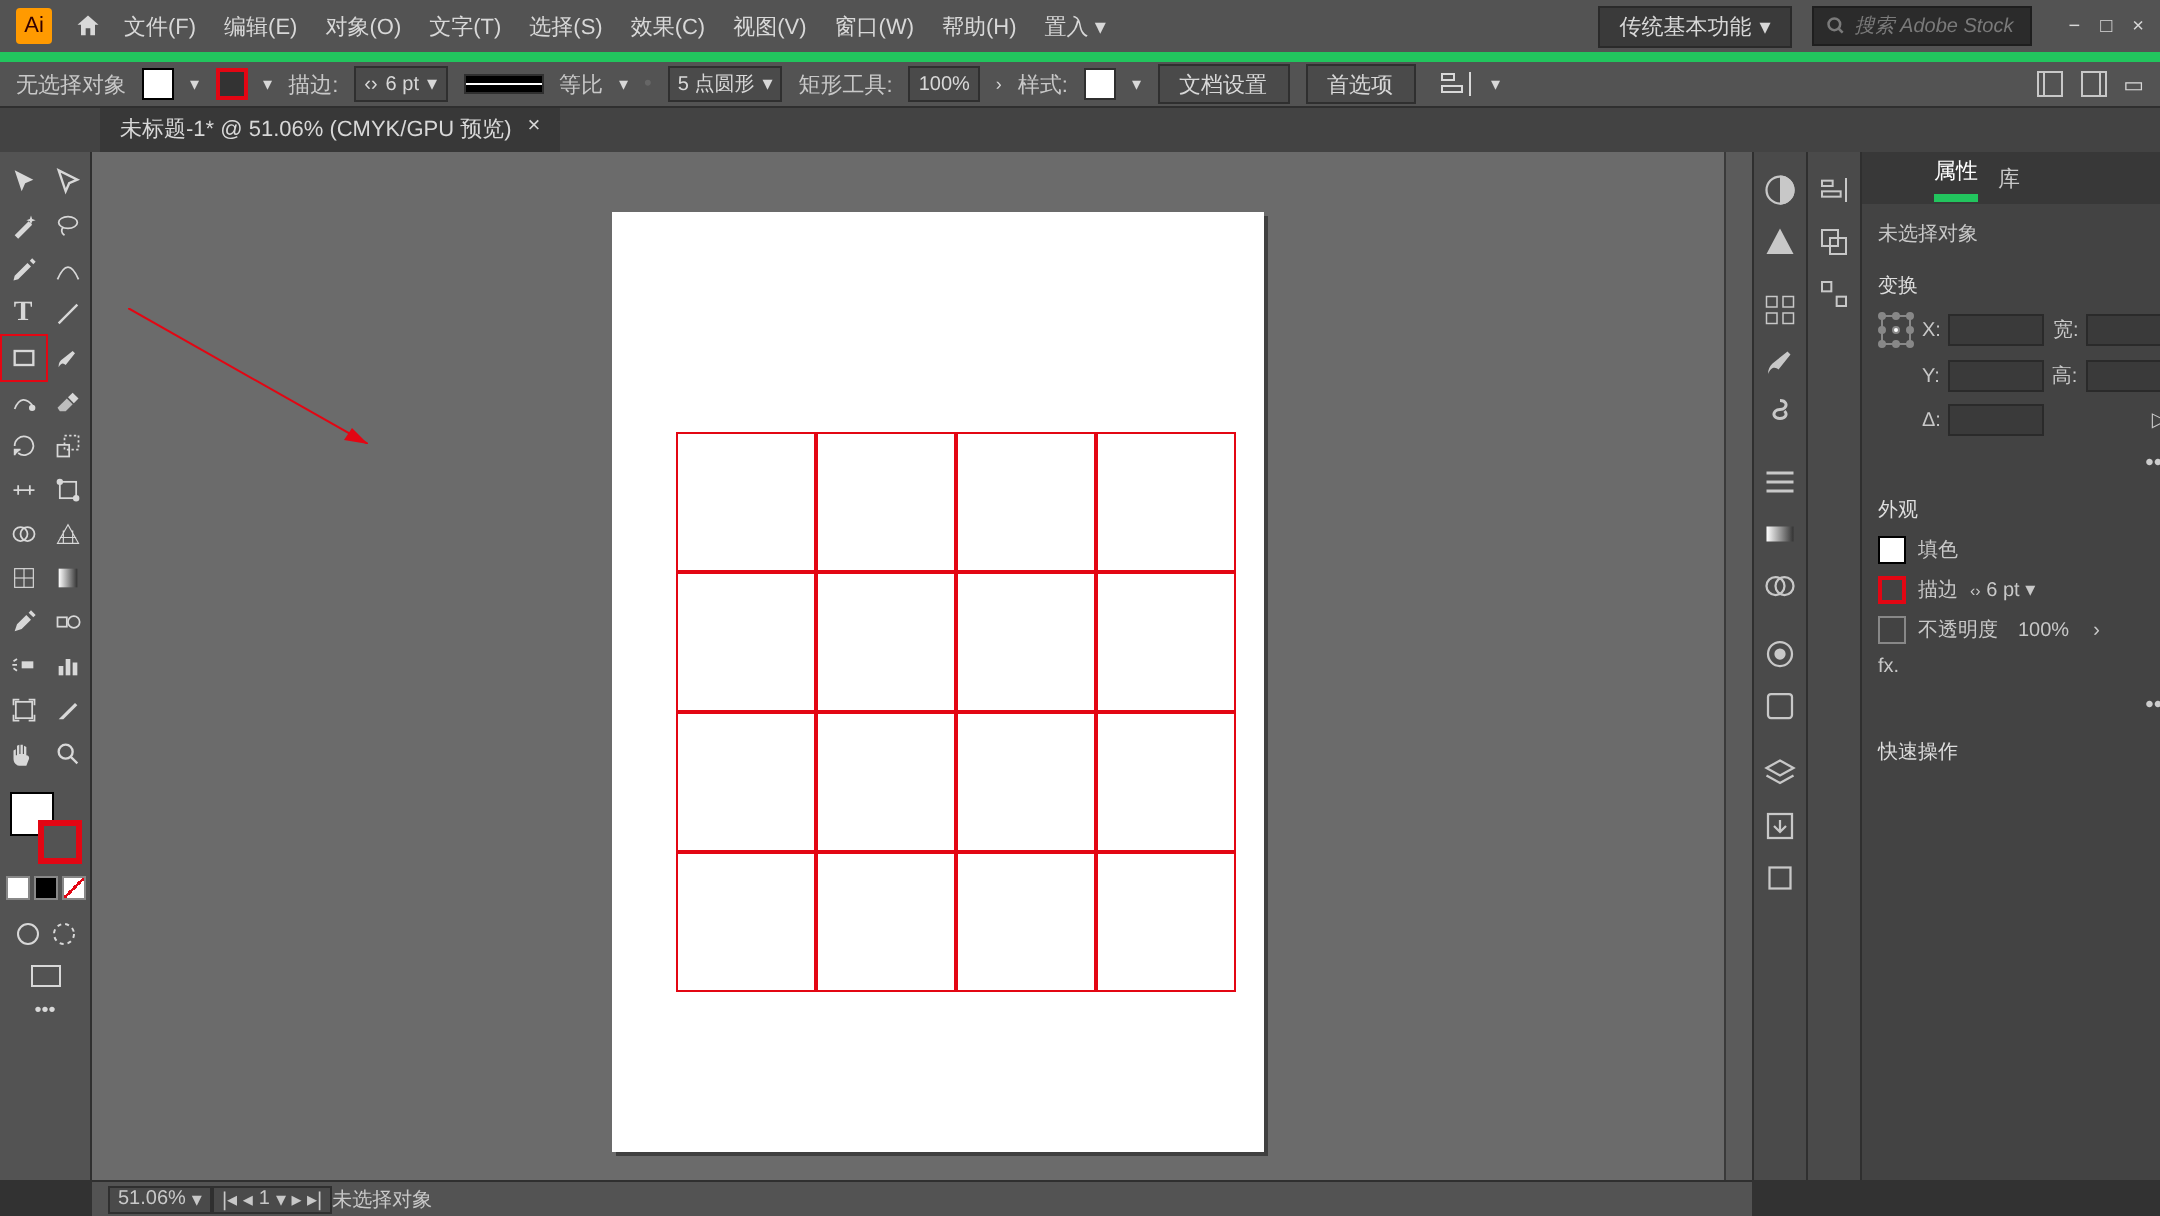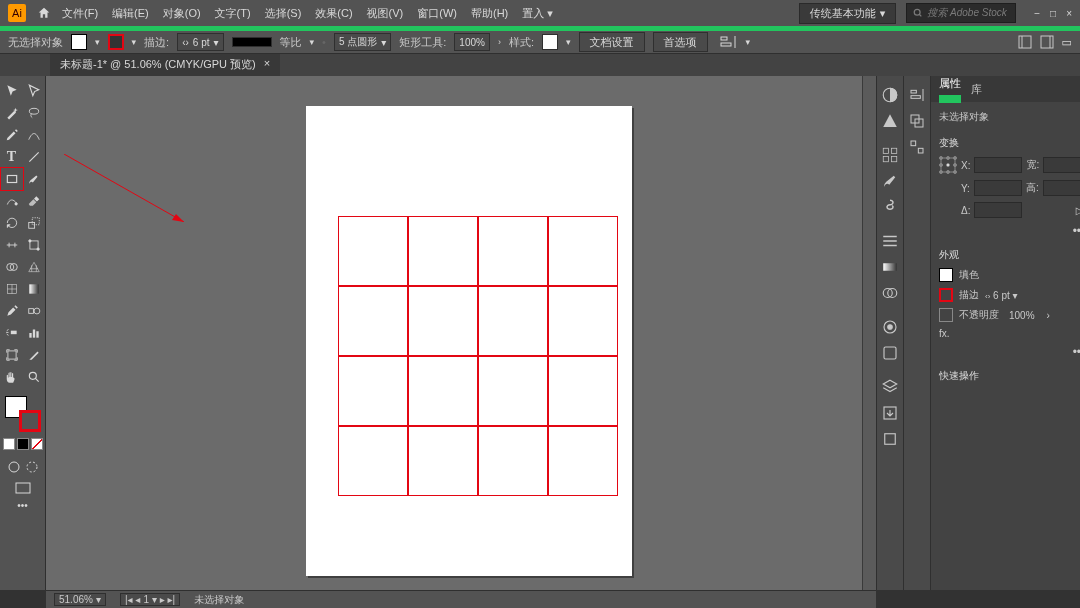--- a/index.html
+++ b/index.html
@@ -57,34 +57,34 @@
 .pointer-line { position:absolute; left:18px; top:78px; width:120px; height:68px; pointer-events:none; }
 
 
 .rdock { width: 204px; display: flex; }
 .dockcol { width: 34px; background: #4a4a4a; border-left: 1px solid #2f2f2f; display: flex; flex-direction: column; align-items: center; padding-top: 6px; gap: 0; }
 .dockbtn { width: 26px; height: 26px; display:flex; align-items:center; justify-content:center; color:#c8c8c8; }
 .dockdiv { height: 8px; }
 .props { flex: 1; background: #434343; border-left: 1px solid #2f2f2f; padding: 0; display:flex; flex-direction:column; }
 .props-tabs { height: 26px; display: flex; align-items: center; gap: 10px; padding: 0 8px; background:#383838; }
 .props-tabs .pt { font-size: 11px; color:#c8c8c8; }
-.props-tabs .pt.active { color:#fff; border-bottom:8px solid #22c55e; padding-bottom:4px;}
+.props-tabs .pt.active { color:#fff; border-bottom:4px solid #22c55e; padding-bottom:4px;margin-left:28px;}
 .props-body { padding: 8px 8px; font-size: 10px; color:#c8c8c8; display:flex; flex-direction:column; gap:6px; }
 .props-section { font-size:10px; color:#ddd; margin-top:6px; }
 .props-row { display:flex; align-items:center; gap:4px; }
 .props-row .mini { width:48px; height:16px; background:#3a3a3a; border:1px solid #2a2a2a; font-size:9px; display:flex; align-items:center; padding:0 3px; color:#777;}
 .prow2 { display:flex; align-items:center; gap:6px; }
 .fillsw { width:14px; height:14px; background:#fff; border:1px solid #000;}
 .strksw { width:14px; height:14px; background:#434343; border:2px solid #e30613;}
 .opsw { width:14px; height:14px; background:#434343; border:1px solid #888;}
 .fx { font-size:10px; }
 .moredots { position:absolute; right:6px; font-size:12px; color:#ccc; }
 
 
-.status { position: absolute; bottom: 0; left: 46px; right: 204px; height: 18px; background: #535353; border-top: 1px solid #2f2f2f; display: flex; align-items: center; gap: 14px; padding: 0 8px; font-size: 10px; color:#c8c8c8; }
+.status { position: absolute; bottom: 0; left: 46px; right: 204px; height: 18px; background: #535353; border-top: 1px solid #2f2f2f; display: flex; align-items: center; padding: 0 8px; font-size: 10px; color:#c8c8c8; }
 .status .field { background:#4a4a4a; border:1px solid #2f2f2f; padding:0 4px; display:flex; align-items:center; gap:3px;}
 
 svg { display:block; }
 </style>
 </head>
 <body>
 
 <div class="menubar">
   <div class="ai-logo">Ai</div>
   <div class="home-btn">

